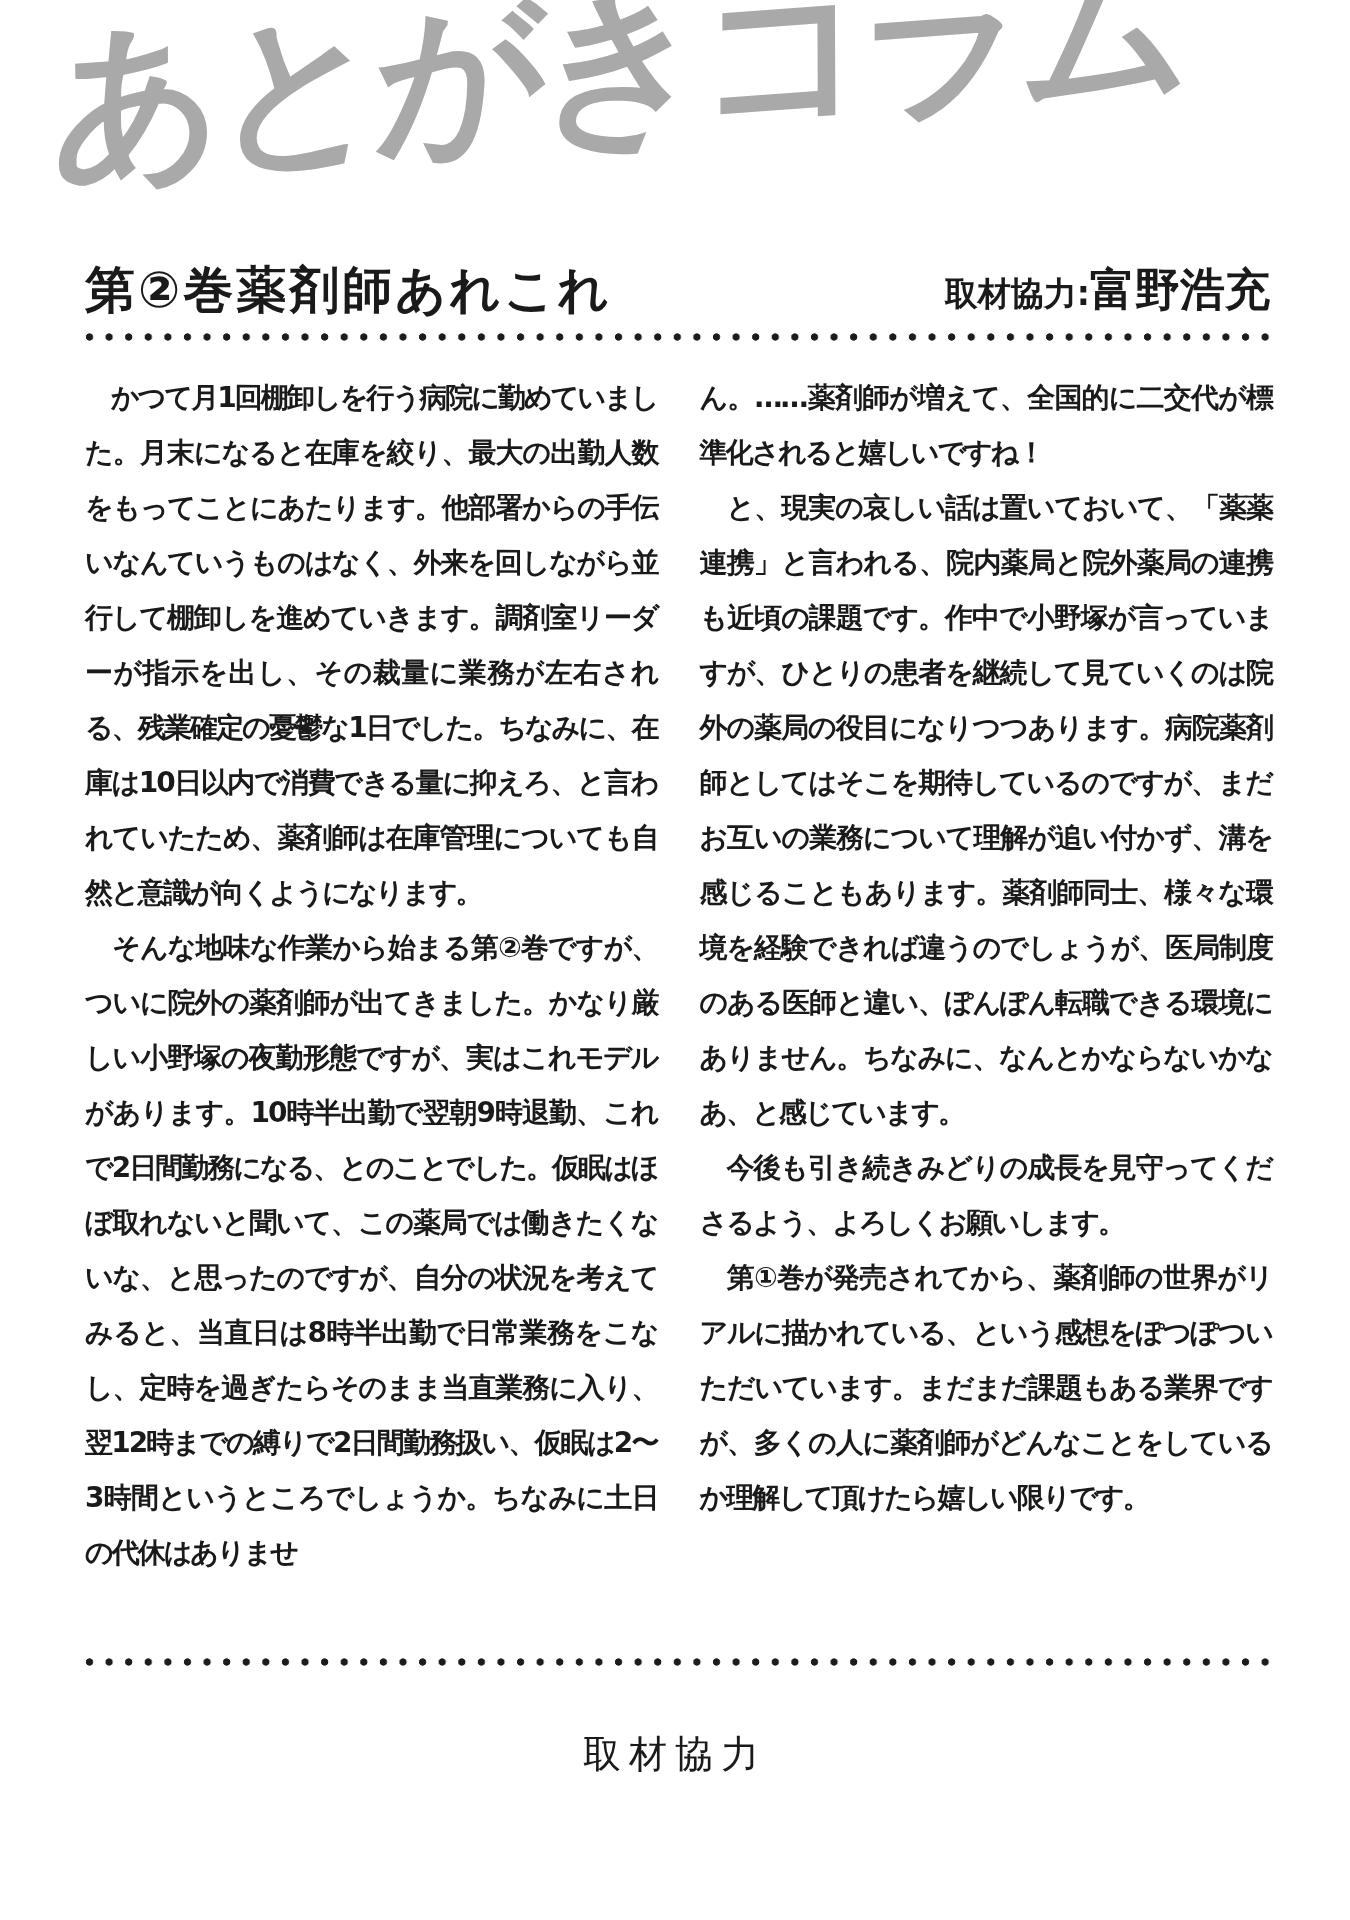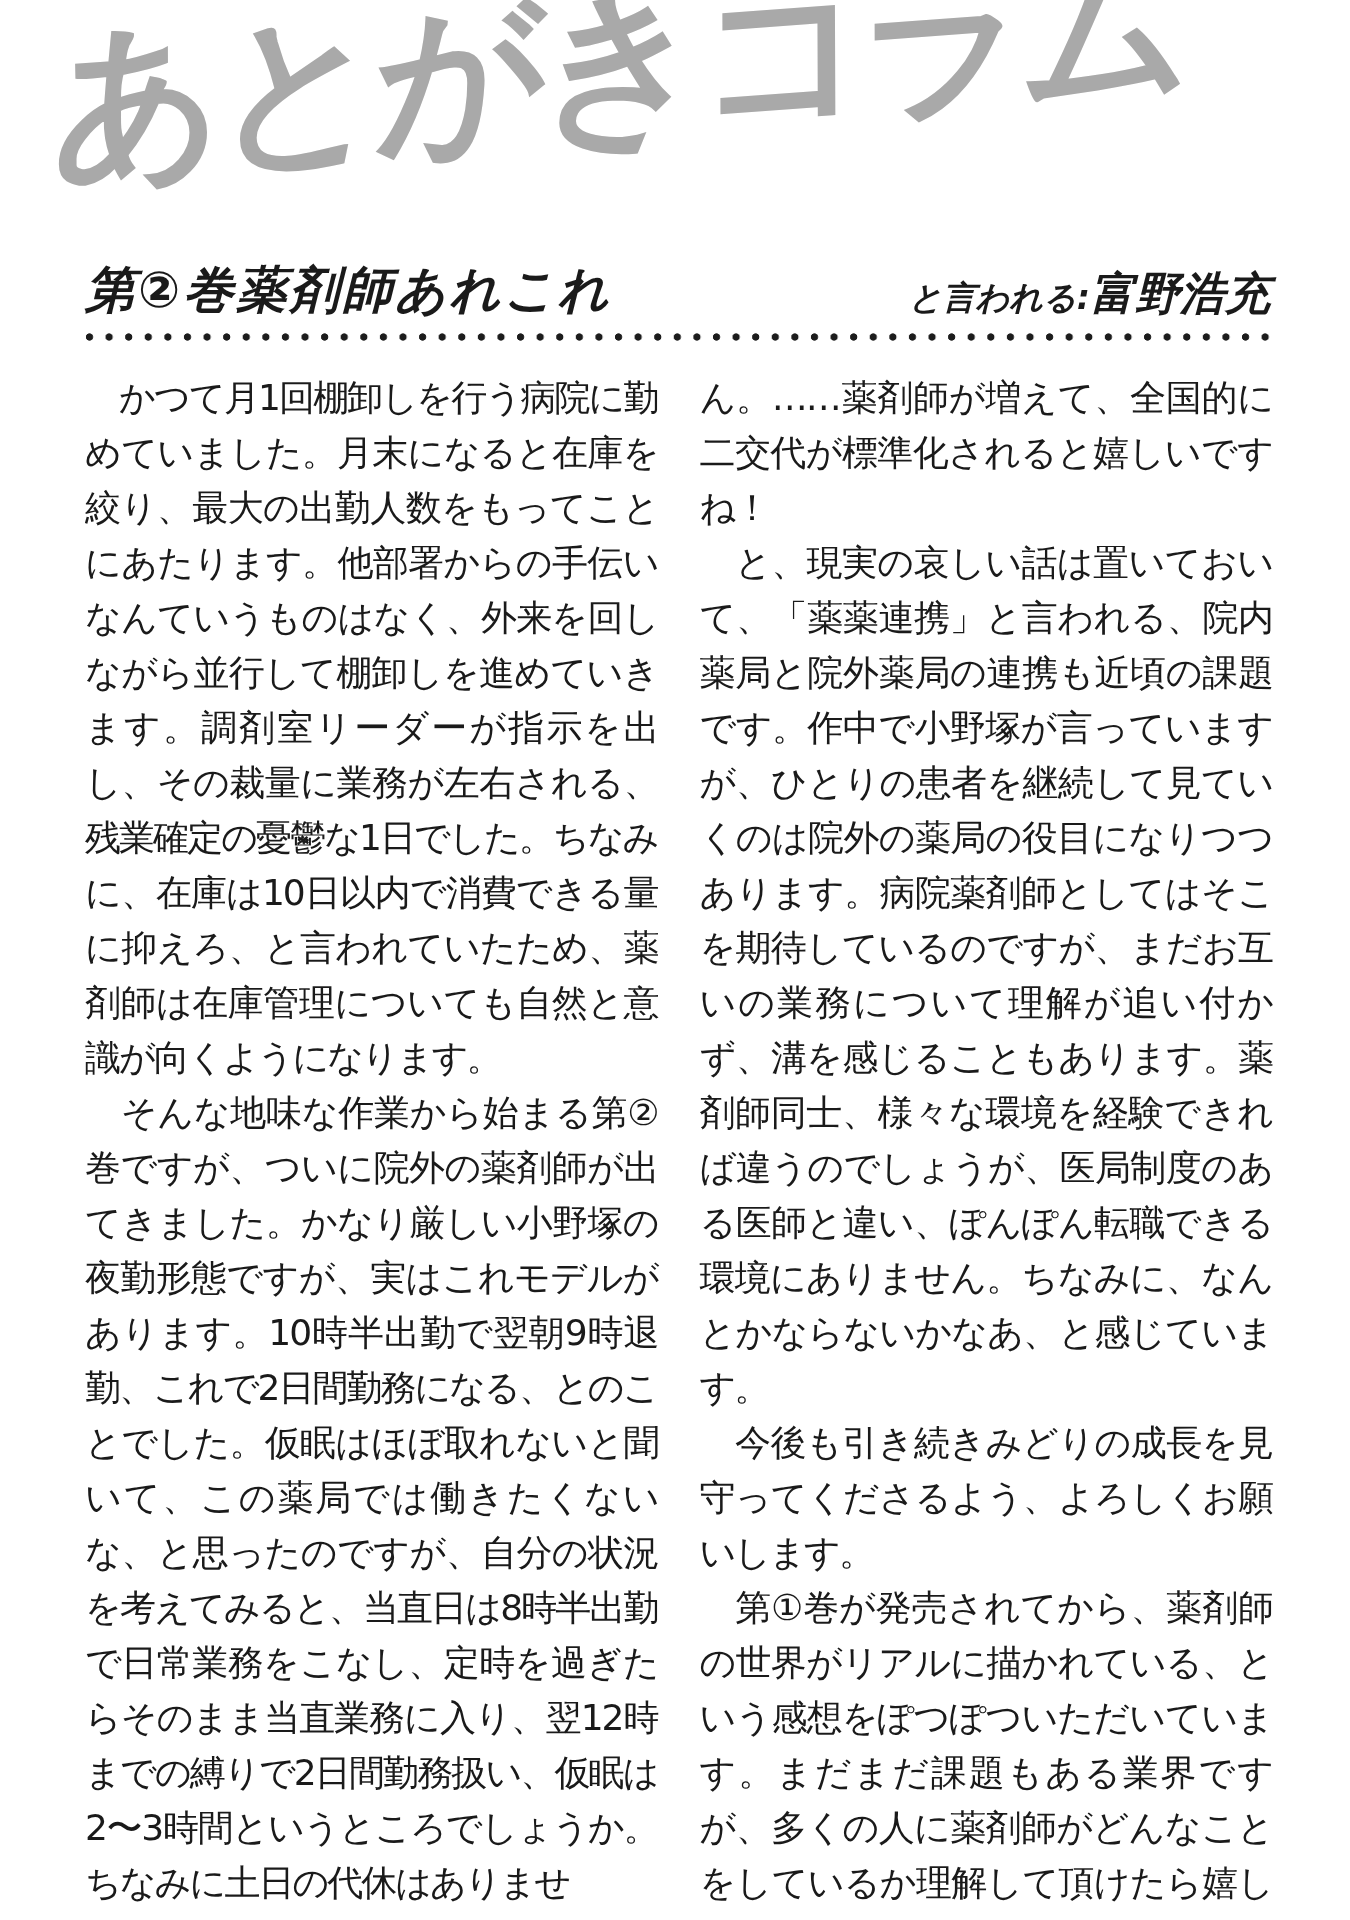--- a/index.html
+++ b/index.html
@@ -31,23 +31,22 @@
     letter-spacing: -0.06em;
     transform: rotate(-4.2deg) skewX(-4deg);
     transform-origin: 60px 160px;
     line-height: 1;
   }
 
   
   .heading-row {
     display: flex;
     justify-content: space-between;
-    align-items: flex-end;
+    align-items: center;
     margin: 0 80px 0 85px;
-    font-style: italic;
   }
   .heading {
     margin: 0;
     font-size: 50px;
     font-weight: 700;
     letter-spacing: 3px;
     line-height: 1.1;
   }
   .credit {
     font-weight: 700;
@@ -71,26 +70,26 @@
   
   .columns {
     display: flex;
     gap: 42px;
     margin: 28px 78px 0 85px;
     min-height: 1245px;
   }
   .column { flex: 1; min-width: 0; }
   .column p {
     margin: 0;
-    font-size: 36px;
+    font-size: 28px;
     line-height: 55px;
     letter-spacing: -2px;
     text-align: justify;
     text-justify: inter-character;
-    font-weight: 400;
+    font-weight: 700;
   }
 
   
   .footer { text-align: center; }
   .footer-heading {
     margin: 62px 0 26px 0;
     font-size: 38px;
     font-weight: 500;
     letter-spacing: 8px;
   }
@@ -100,21 +99,21 @@
 
 <div class="page">
 
   <div class="title-wrap">
     <h1 class="title">あとがきコラム</h1>
   </div>
 
   <div class="heading-row">
     <h2 class="heading">第②巻薬剤師あれこれ</h2>
     <div class="credit">
-      <span class="credit-label">と言われる:</span><span class="credit-name">富野浩充</span>
+      <span class="credit-label">取材協力:</span><span class="credit-name">富野浩充</span>
     </div>
   </div>
 
   <div class="dotted-rule top"></div>
 
   <div class="columns">
     <div class="column">
       <p>　かつて月1回棚卸しを行う病院に勤めていました。月末になると在庫を絞り、最大の出勤人数をもってことにあたります。他部署からの手伝いなんていうものはなく、外来を回しながら並行して棚卸しを進めていきます。調剤室リーダーが指示を出し、その裁量に業務が左右される、残業確定の憂鬱な1日でした。ちなみに、在庫は10日以内で消費できる量に抑えろ、と言われていたため、薬剤師は在庫管理についても自然と意識が向くようになります。</p>
       <p>　そんな地味な作業から始まる第②巻ですが、ついに院外の薬剤師が出てきました。かなり厳しい小野塚の夜勤形態ですが、実はこれモデルがあります。10時半出勤で翌朝9時退勤、これで2日間勤務になる、とのことでした。仮眠はほぼ取れないと聞いて、この薬局では働きたくないな、と思ったのですが、自分の状況を考えてみると、当直日は8時半出勤で日常業務をこなし、定時を過ぎたらそのまま当直業務に入り、翌12時までの縛りで2日間勤務扱い、仮眠は2〜3時間というところでしょうか。ちなみに土日の代休はありませ</p>
     </div>

